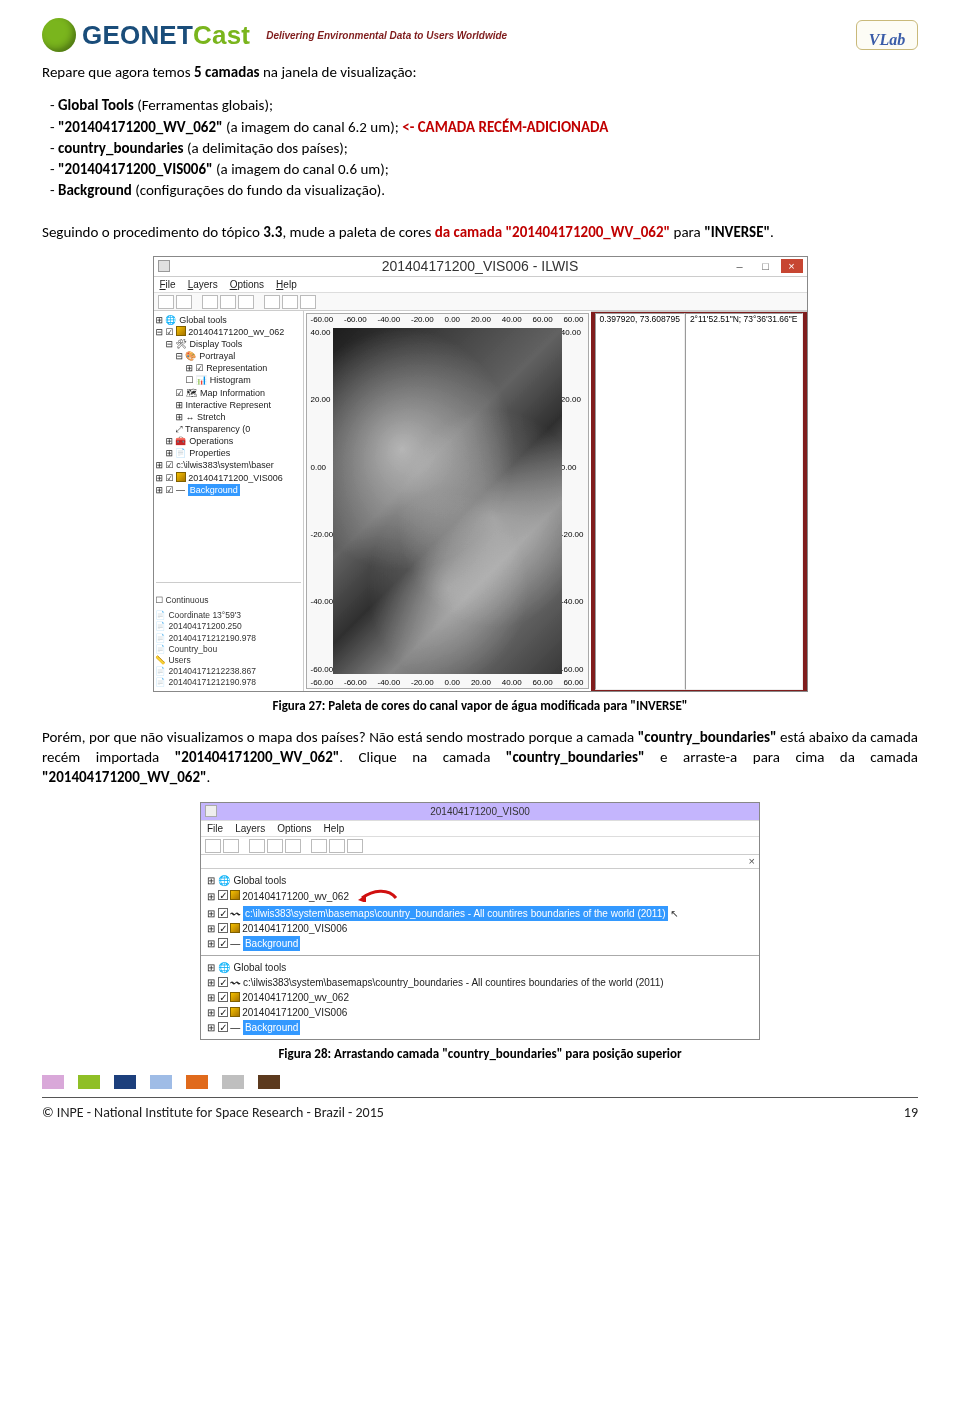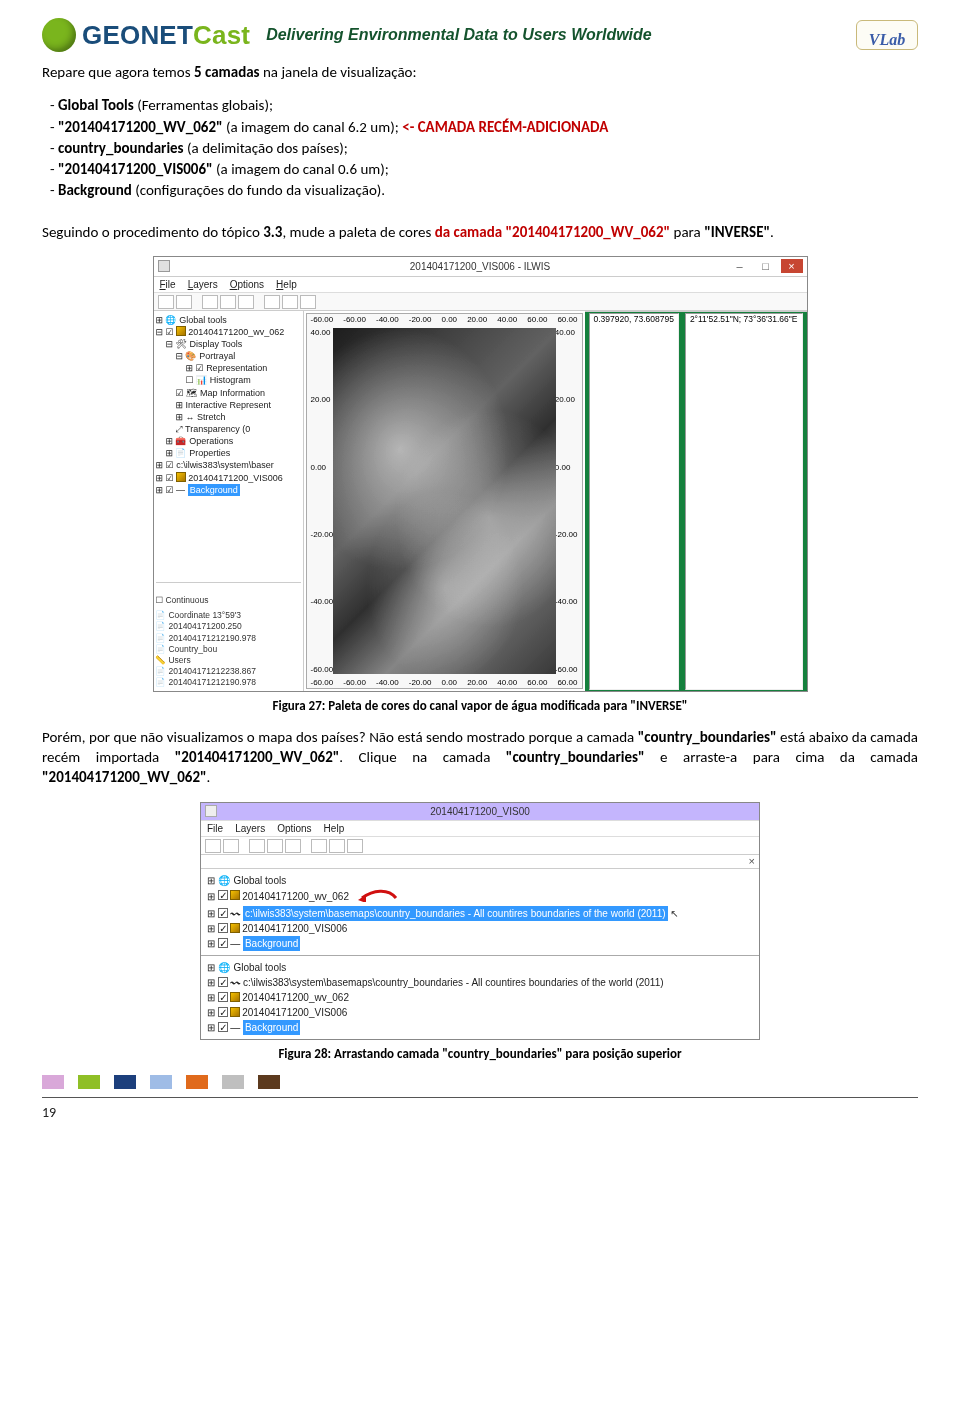--- a/index.html
+++ b/index.html
@@ -38,22 +38,22 @@
     font-size: 26px;
     font-weight: bold;
     color: #1a4d7a;
     letter-spacing: 0.2px;
   }
   .brand-text .cast { color: #7ab51d; }
   .tagline {
     font-family: Arial, sans-serif;
     font-weight: bold;
     font-style: italic;
-    color: #14532d;
-    font-size: 16px;
+    color: #7f1d1d;
+    font-size: 10px;
     margin-left: 10px;
   }
   .vlab {
     width: 62px; height: 30px;
     border: 1px solid #c9b97a;
     border-radius: 6px;
     background: #fdfcf5;
     display: flex;
     align-items: flex-end;
     justify-content: center;
@@ -106,21 +106,21 @@
   }
   .ilwis-titlebar .tb-icon {
     width: 12px; height: 12px;
     background: #e0e0e0;
     border: 1px solid #999;
     margin-right: 6px;
   }
   .ilwis-titlebar .tb-title {
     position: absolute;
     left: 50%; transform: translateX(-50%);
-    font-size: 10px;
+    font-size: 14px;
     color: #333;
   }
   .ilwis-titlebar .tb-right { margin-left: auto; display: flex; gap: 4px; }
   .tb-btn { width: 22px; height: 14px; text-align: center; line-height: 14px; font-size: 11px; color: #555; }
   .tb-close { background: #c74632; color: #fff; }
   .ilwis-menubar { display: flex; gap: 12px; padding: 2px 6px; background: #fff; border-bottom: 1px solid #ddd; color: #222; }
   .ilwis-menubar span.u { text-decoration: underline; }
   .ilwis-toolbar { display: flex; gap: 2px; padding: 2px 4px; background: #f9f9f9; border-bottom: 1px solid #ccc; height: 18px; }
   .tool { width: 16px; height: 14px; border: 1px solid #bbb; background: #fff; }
 
@@ -172,21 +172,21 @@
   .axis-y.right { right: 4px; }
   .canvas-img {
     position: absolute; inset: 14px 26px 14px 26px;
     background:
       radial-gradient(ellipse 70% 50% at 30% 35%, rgba(255,255,255,0.55), rgba(0,0,0,0) 70%),
       radial-gradient(ellipse 60% 45% at 70% 55%, rgba(255,255,255,0.45), rgba(0,0,0,0) 70%),
       radial-gradient(ellipse 50% 40% at 50% 75%, rgba(255,255,255,0.35), rgba(0,0,0,0) 70%),
       linear-gradient(135deg, #2b2b2b, #6a6a6a 40%, #3c3c3c 55%, #8a8a8a 70%, #444 100%);
     filter: contrast(1.15) brightness(0.95);
   }
-  .ilwis-status { display: flex; justify-content: space-between; gap: 6px; padding: 1px 4px; border-top: 1px solid #ccc; font-size: 8.5px; background: #15803d; }
+  .ilwis-status { display: flex; justify-content: space-between; padding: 1px 4px; border-top: 1px solid #ccc; font-size: 8.5px; background: #7f1d1d; }
   .stat-cell { border: 1px inset #eee; padding: 0 4px; background: #fff; }
 
   
   .ilwis2 {
     width: 560px;
     margin: 0 auto;
     border: 1px solid #888;
     font-family: Tahoma, Arial, sans-serif;
     font-size: 10px;
     background: #fff;
@@ -457,16 +457,17 @@
     <div class="sw" style="background:#d9a8d9"></div>
     <div class="sw" style="background:#8fbf26"></div>
     <div class="sw" style="background:#1c3f7c"></div>
     <div class="sw" style="background:#9fbce6"></div>
     <div class="sw" style="background:#e06a1c"></div>
     <div class="sw" style="background:#bfbfbf"></div>
     <div class="sw" style="background:#5c3a1e"></div>
   </div>
   <hr class="footer-rule" style="margin-top:2px">
   <div class="footer-row">
+    <div>© INPE - National Institute for Space Research - Brazil - 2015</div>
     <div>19</div>
   </div>
 
 </div>
 
 </body></html>

